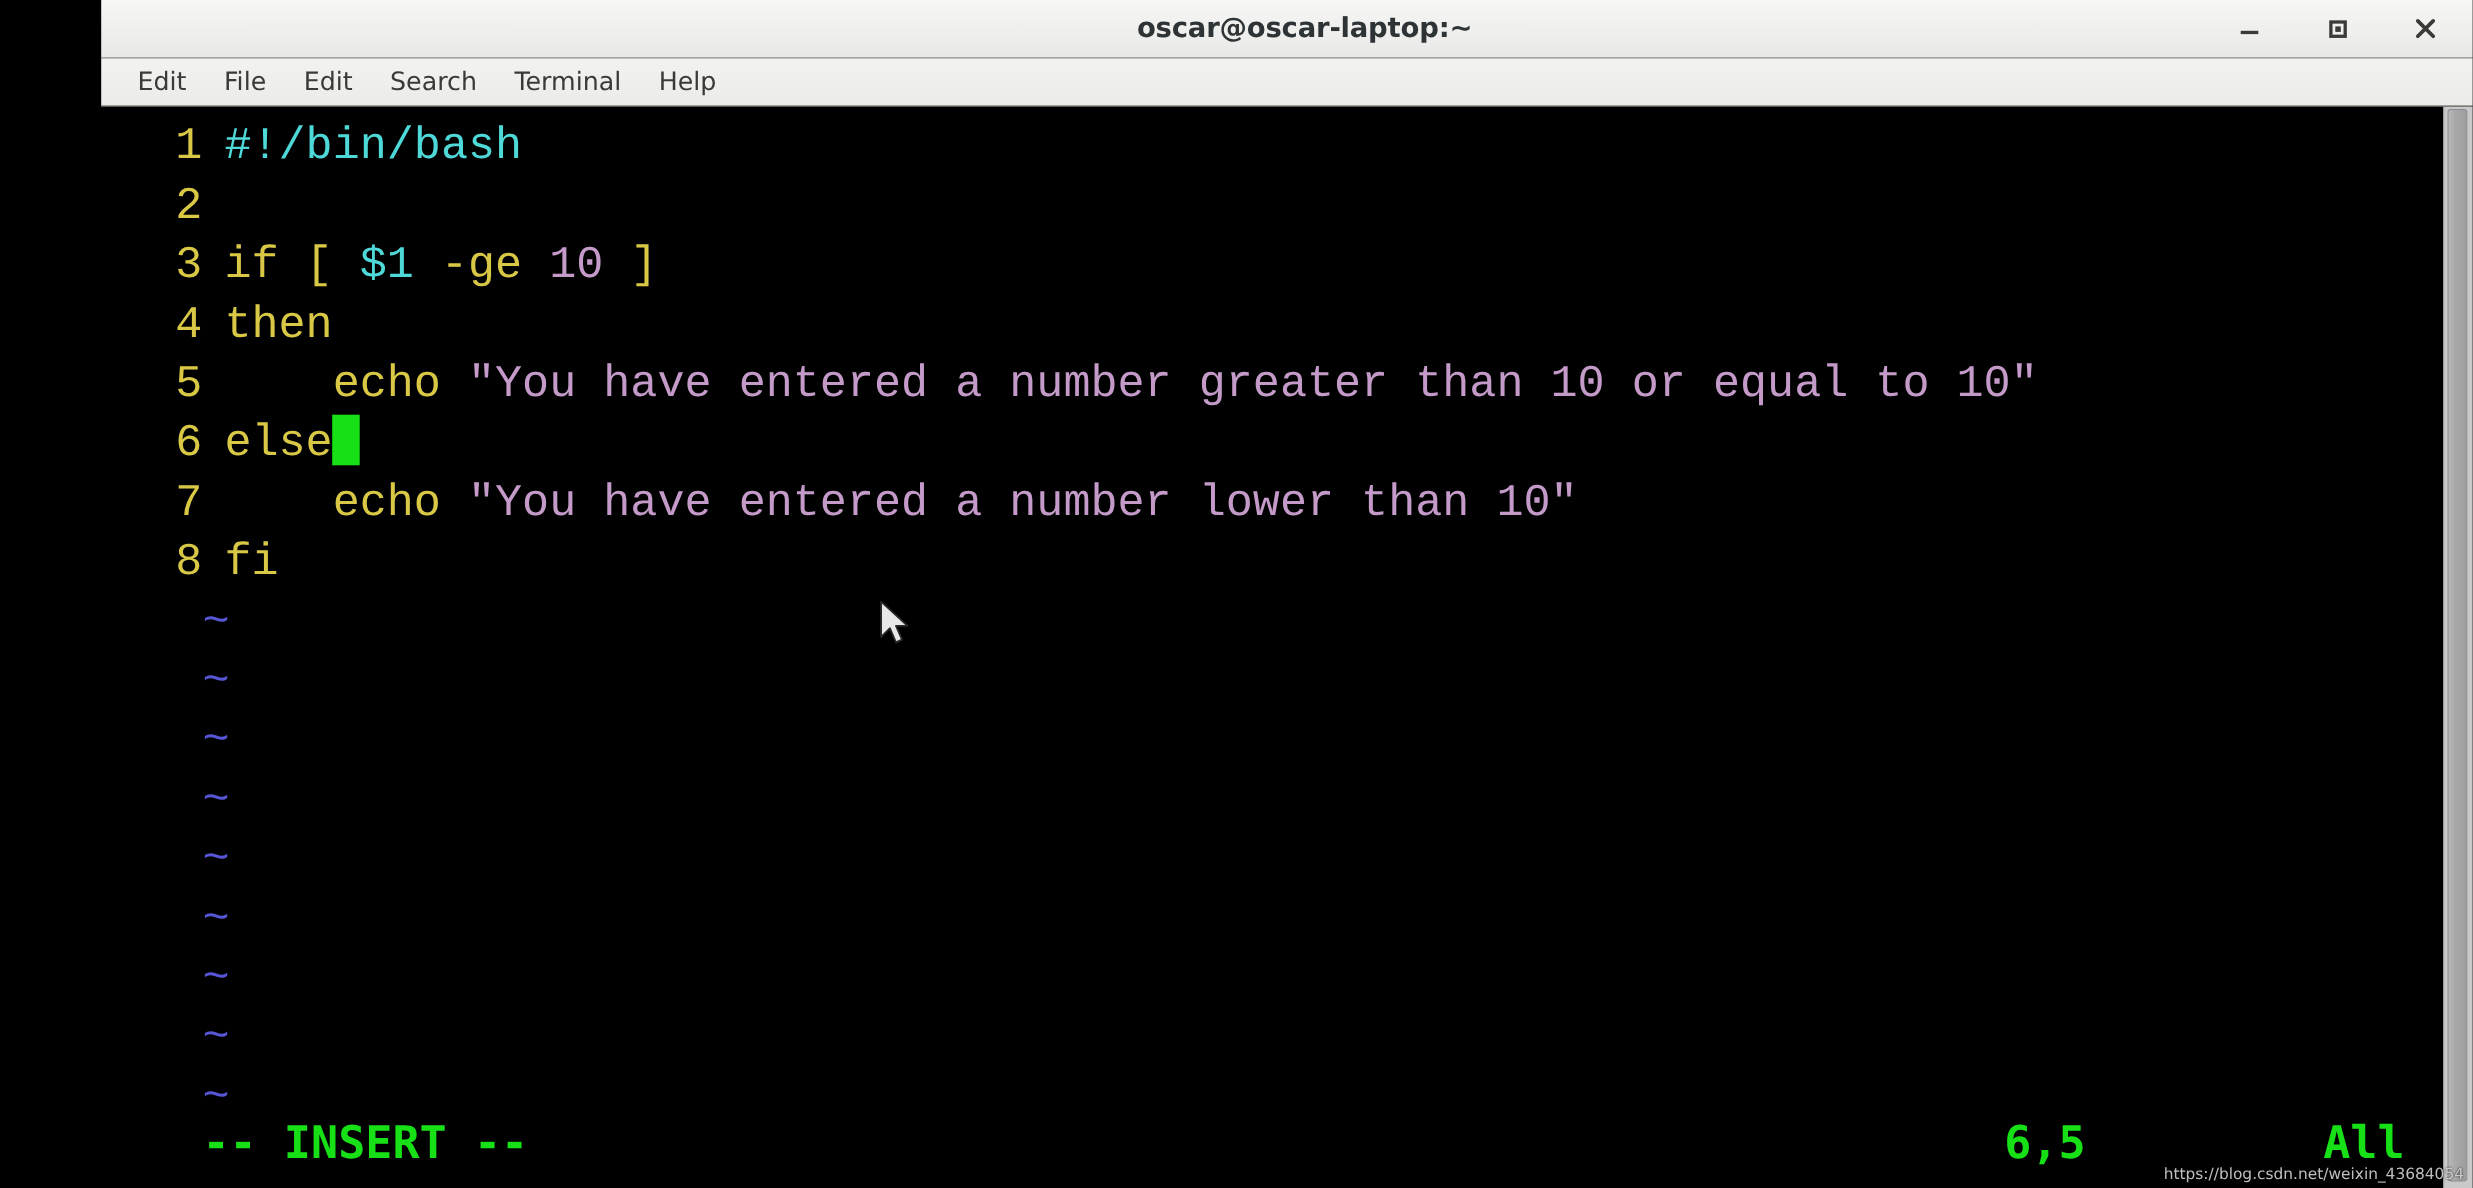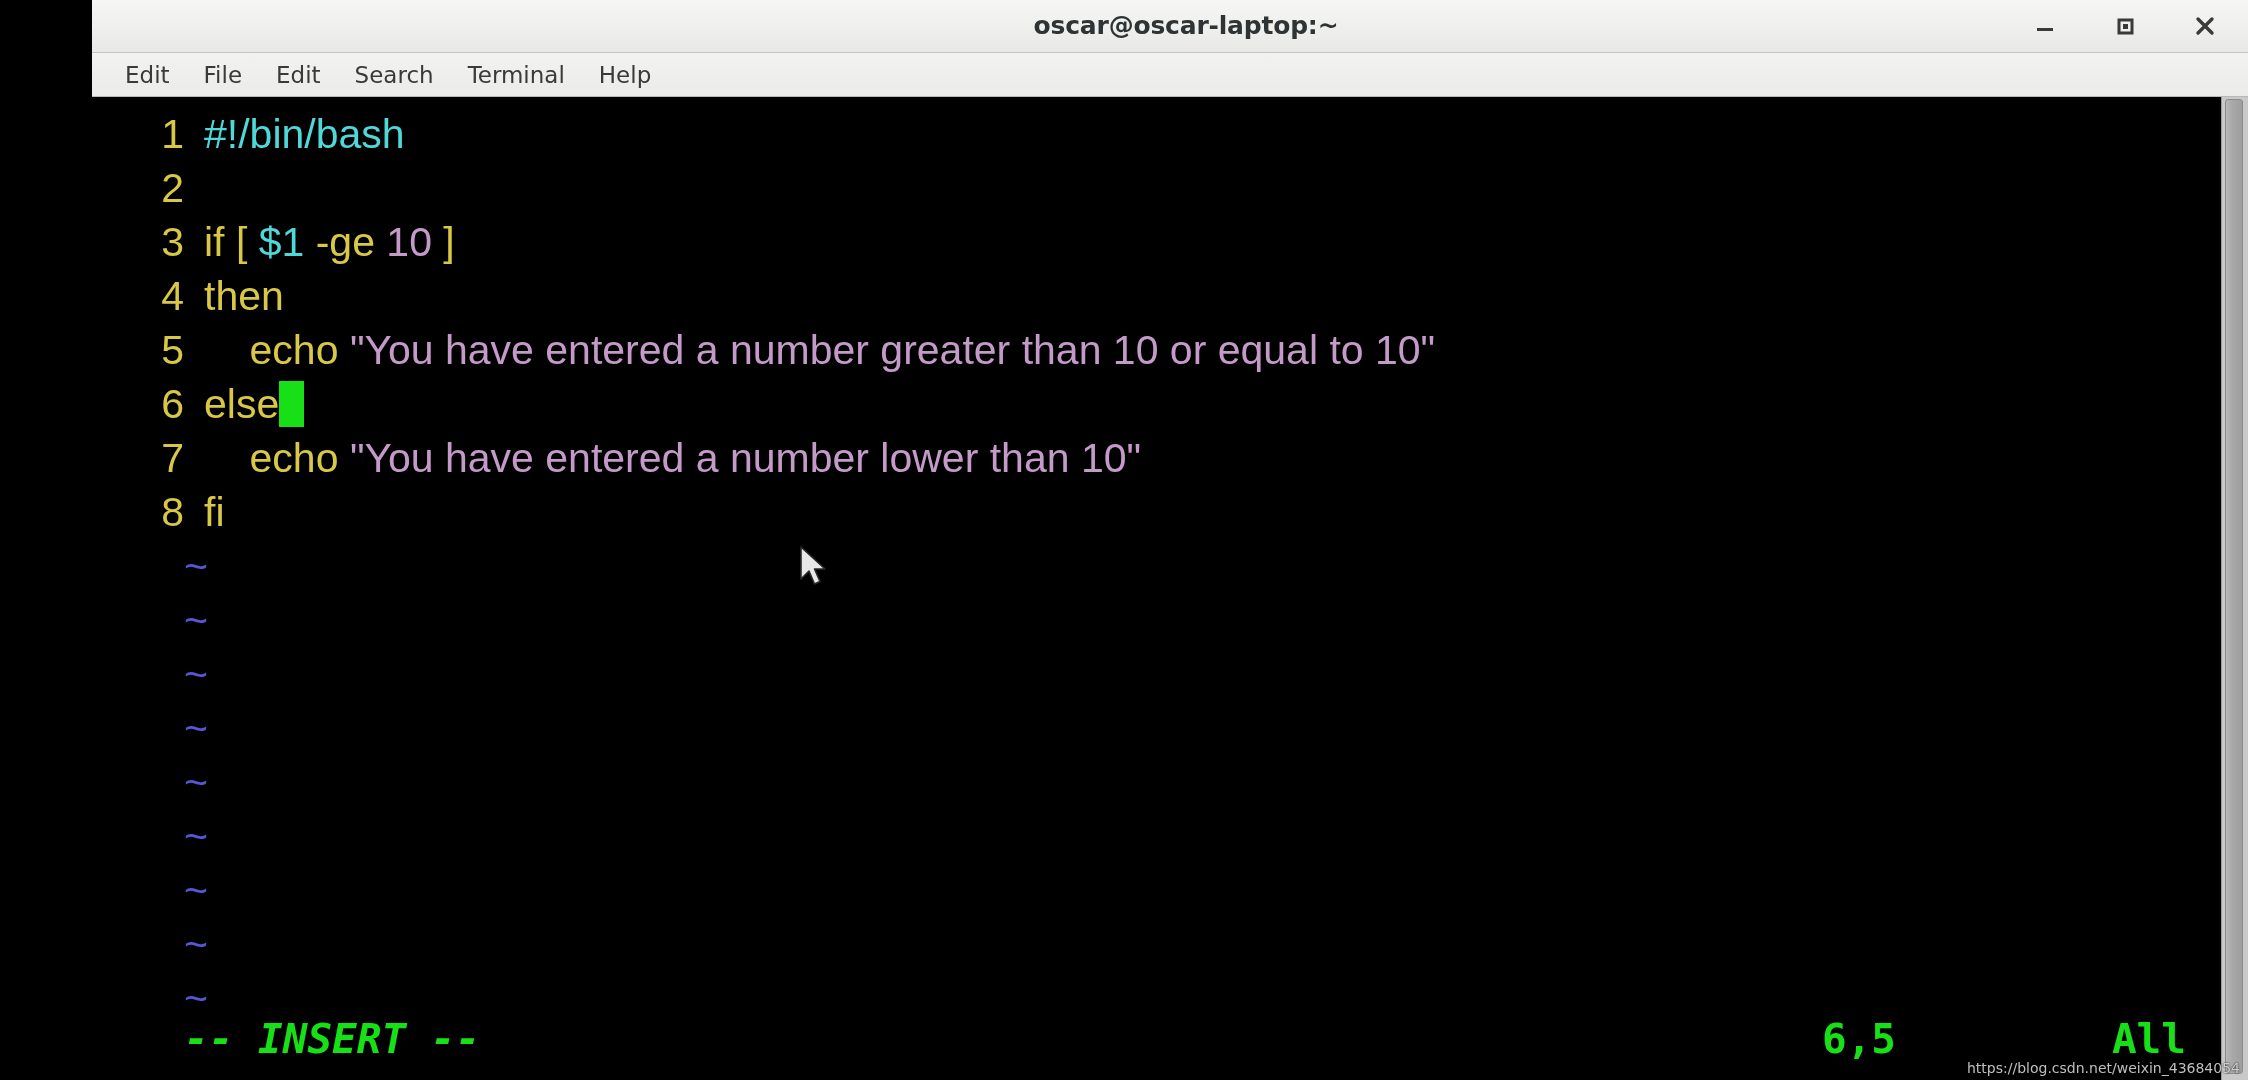--- a/index.html
+++ b/index.html
@@ -30,41 +30,41 @@
            border-bottom:1px solid #b8b8b4;
            display:flex;align-items:center;padding-left:16px;box-sizing:border-box;}
   .menuitem{font-family:"DejaVu Sans","Liberation Sans",sans-serif;
             font-size:23px;color:#3a3a38;padding:4px 17px;cursor:default;white-space:nowrap;}
 
   
   .terminal{position:absolute;left:92px;top:97px;width:2156px;height:983px;
             background:#000;overflow:hidden;}
 
   .termtext{position:absolute;left:0;top:0;right:0;bottom:0;
-            font-family:Liberation Sans, sans-serif;
+            font-family:Liberation Mono, monospace;
             font-size:41px;line-height:54px;white-space:pre;}
 
   .codeline{position:absolute;left:0;height:54px;white-space:pre;}
   .lnum{color:#d8c846;display:inline-block;width:92px;text-align:right;}
   .gap{display:inline-block;width:20px;}
 
   .c-cyan{color:#4fd8d8;}
   .c-yellow{color:#d8c846;}
   .c-purple{color:#c49ac9;}
 
   .tilde{position:absolute;left:92px;color:#5656d6;font-size:41px;line-height:54px;}
 
   .cursor{display:inline-block;width:25px;height:46px;background:#17e017;
           vertical-align:-9px;}
 
   
   .statusline{position:absolute;left:0;bottom:14px;width:100%;height:54px;
               font-family:"DejaVu Sans Mono","Liberation Mono",monospace;
               font-size:41px;line-height:54px;color:#17e017;font-weight:bold;}
-  .st-insert{position:absolute;left:92px;top:0;font-style:italic;}
+  .st-insert{position:absolute;left:92px;top:0;}
   .st-pos{position:absolute;left:1730px;top:0;}
   .st-all{position:absolute;right:62px;top:0;}
 
   
   .watermark{position:absolute;right:8px;bottom:4px;
              font-family:"DejaVu Sans","Liberation Sans",sans-serif;
              font-size:14px;color:#cfcfcf;opacity:.92;letter-spacing:0px;
              text-shadow:0 0 2px #000;}
 
   

